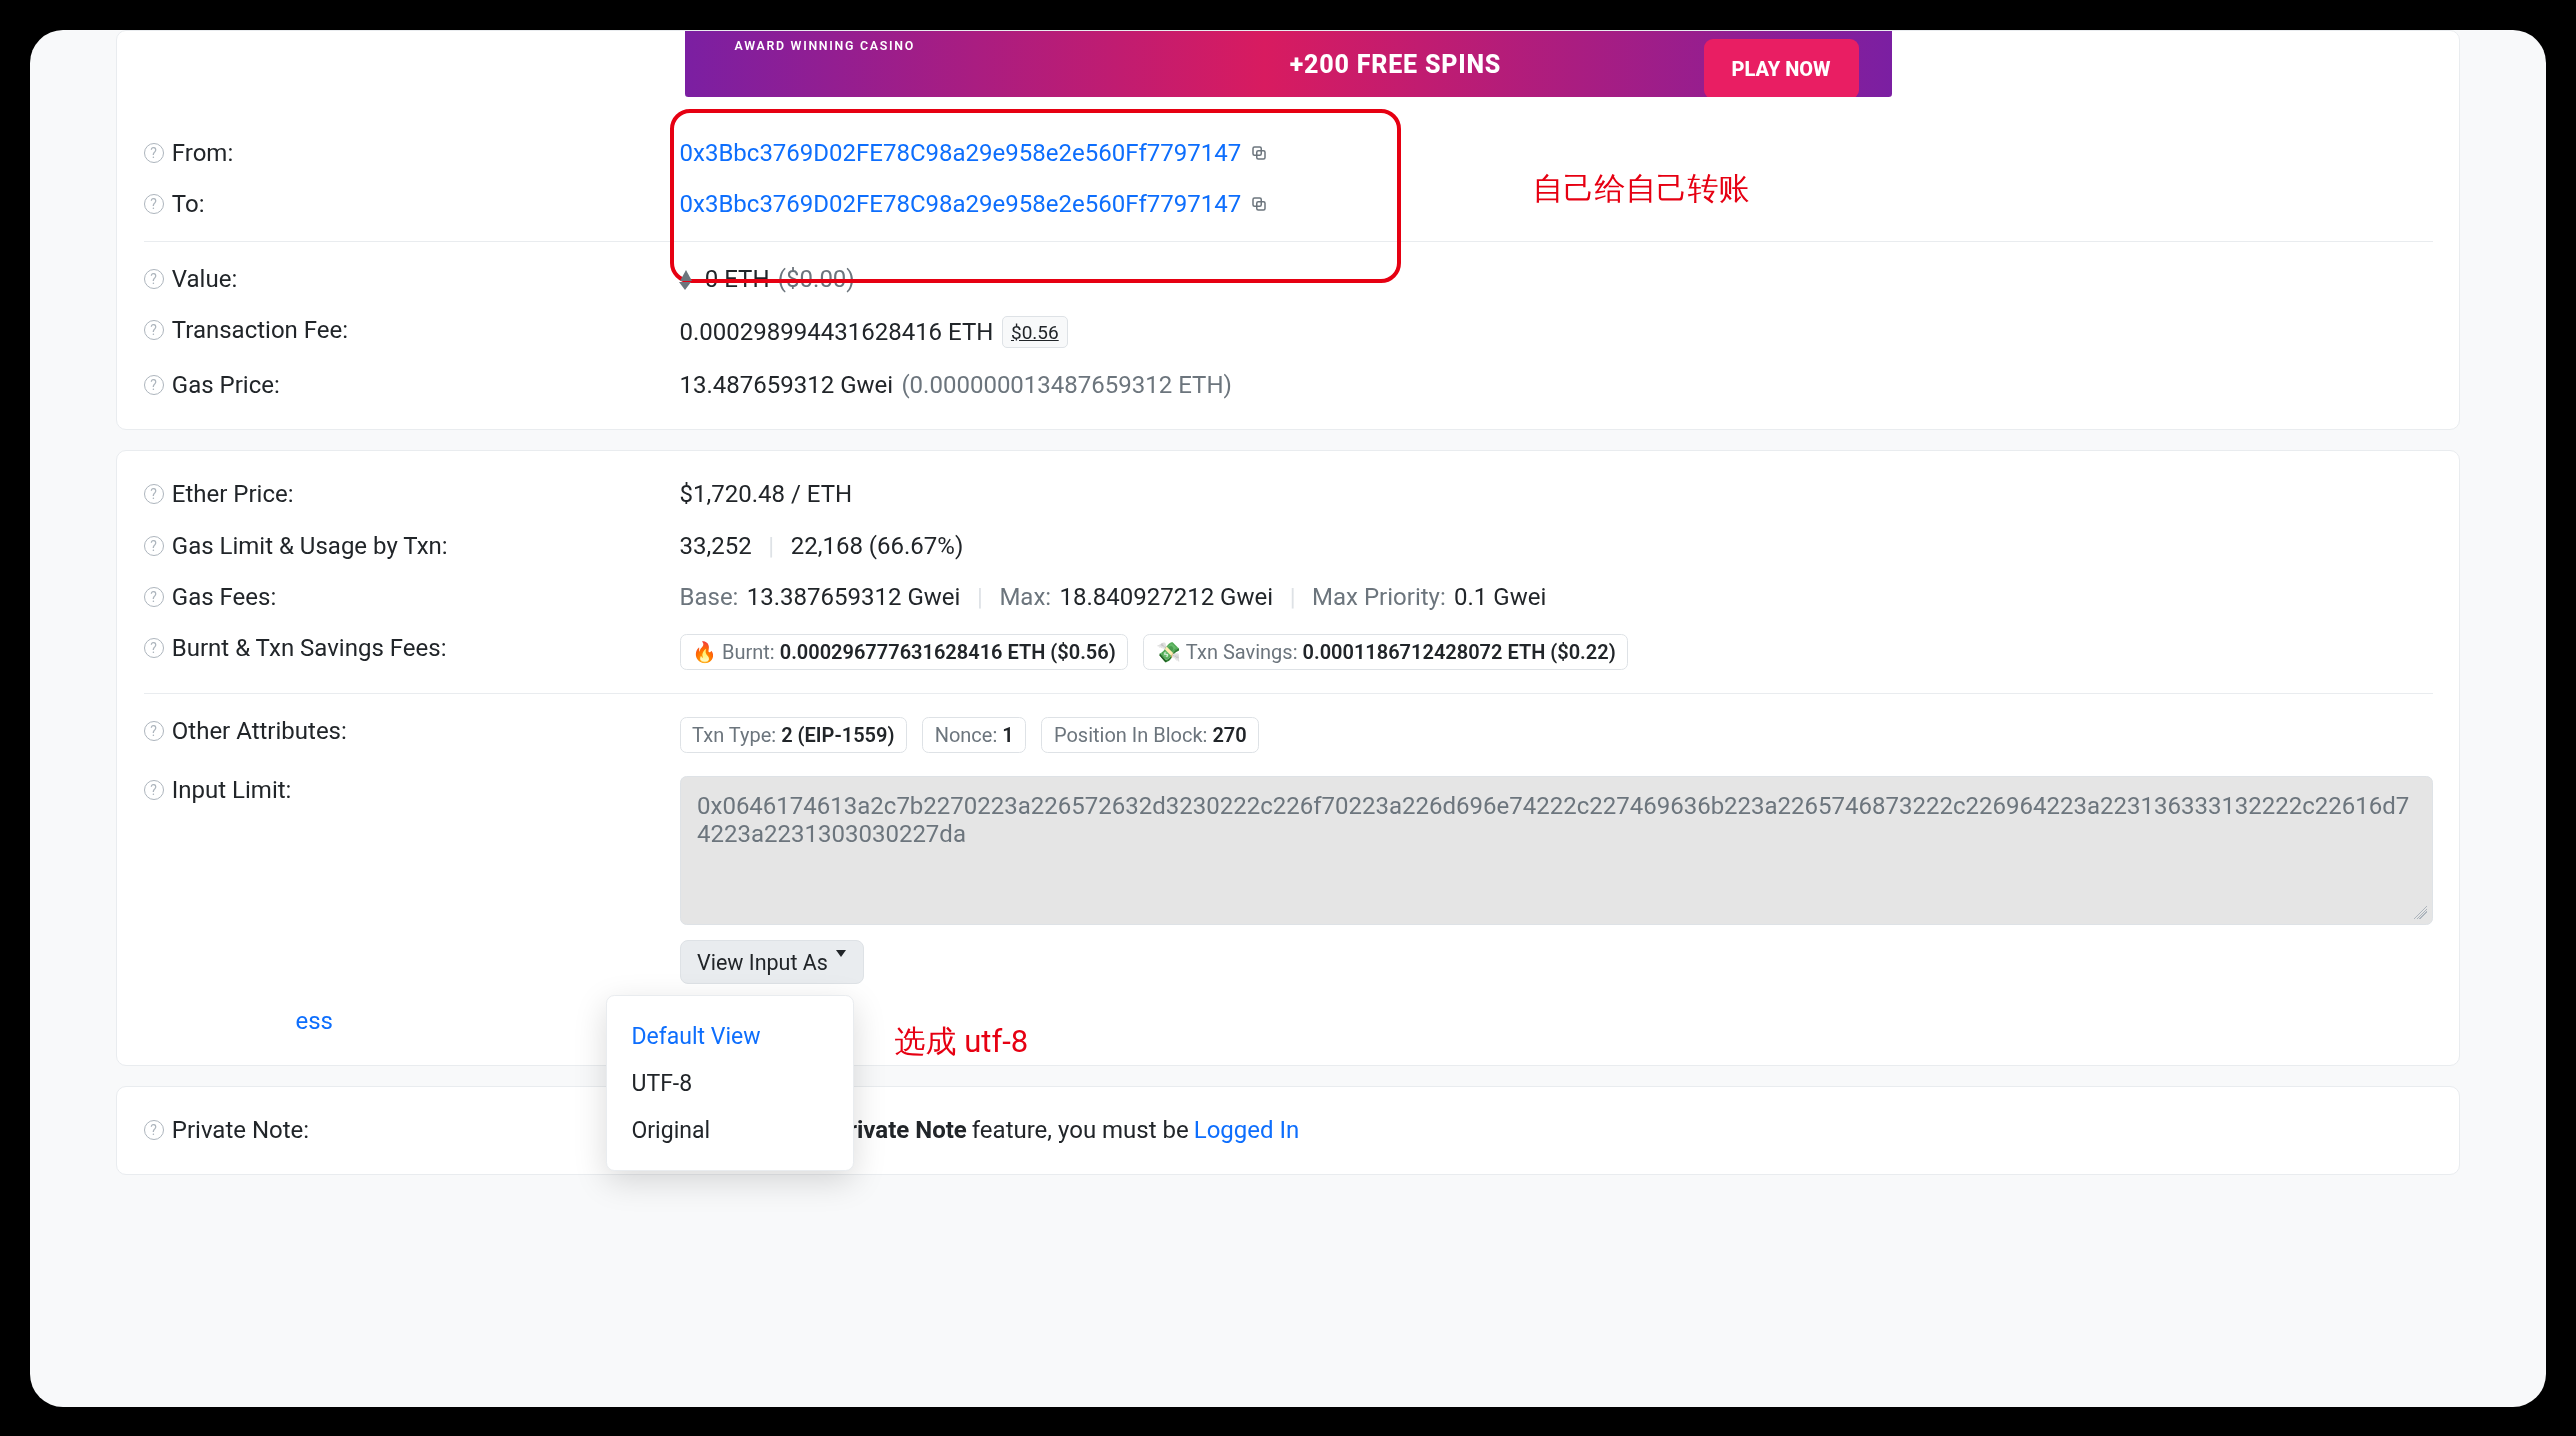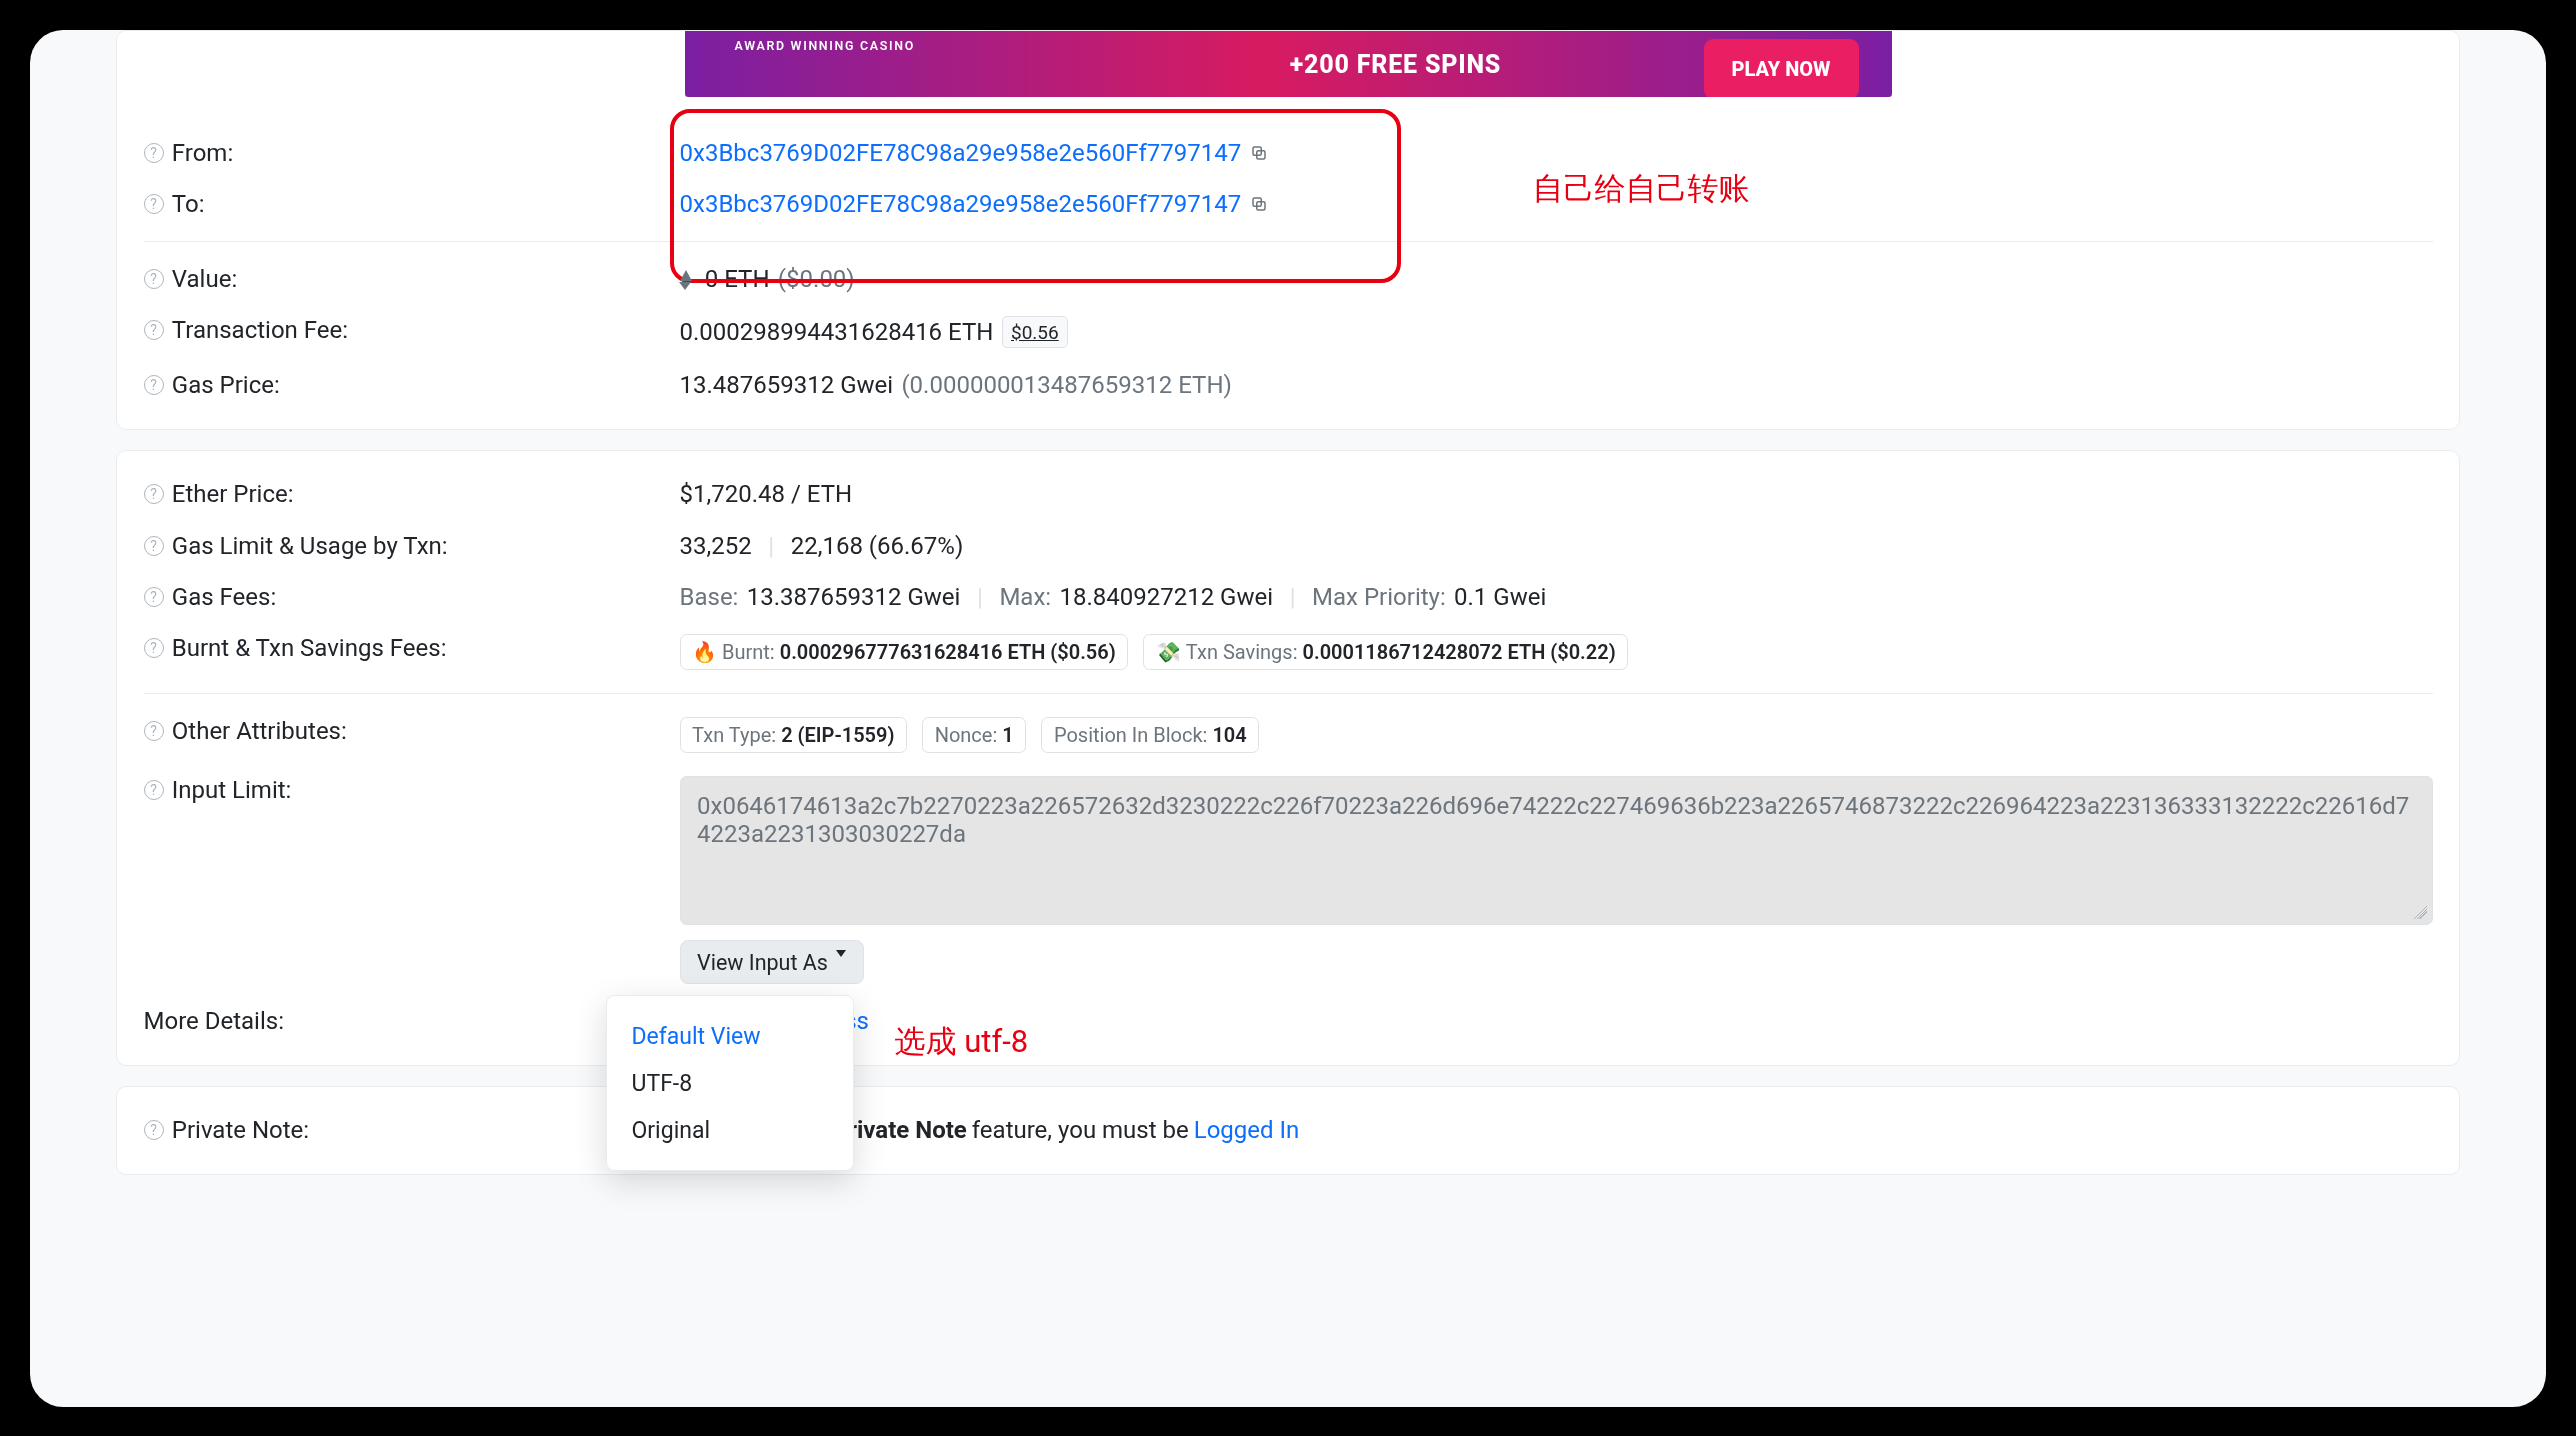--- a/index.html
+++ b/index.html
@@ -395,21 +395,21 @@
           <span class="badge-pill">
             <span>Txn Type:</span>
             <b>2 (EIP-1559)</b>
           </span>
           <span class="badge-pill">
             <span>Nonce:</span>
             <b>1</b>
           </span>
           <span class="badge-pill">
             <span>Position In Block:</span>
-            <b>104</b>
+            <b>270</b>
           </span>
         </div>
       </div>
 
       <div class="row" style="align-items:flex-start;">
         <div class="label-col">
           <span class="help-icon">?</span>
           <span>Input Limit:</span>
         </div>
         <div class="value-col" style="flex-direction:column; align-items:stretch; gap:15px; position:relative;">
@@ -429,23 +429,20 @@
               <div class="dropdown-item">Original</div>
             </div>
 
             <div class="red-box" style="left:-64px; top:101px; width:141px; height:45px; border-width:3.3px; border-radius:11.6px;"></div>
             <div class="red-annotation" style="left:215px; top:45px;margin-top:36px;">选成 utf-8</div>
           </div>
         </div>
       </div>
 
       <div class="row">
-        <div class="label-col" style="gap:0;">
-          <span>More Details:</span>
-        </div>
         <div class="value-col">
           <a class="link" style="margin-left:152px;">ess</a>
         </div>
       </div>
     </div>
 
     <div class="card">
       <div class="row">
         <div class="label-col">
           <span class="help-icon">?</span>

